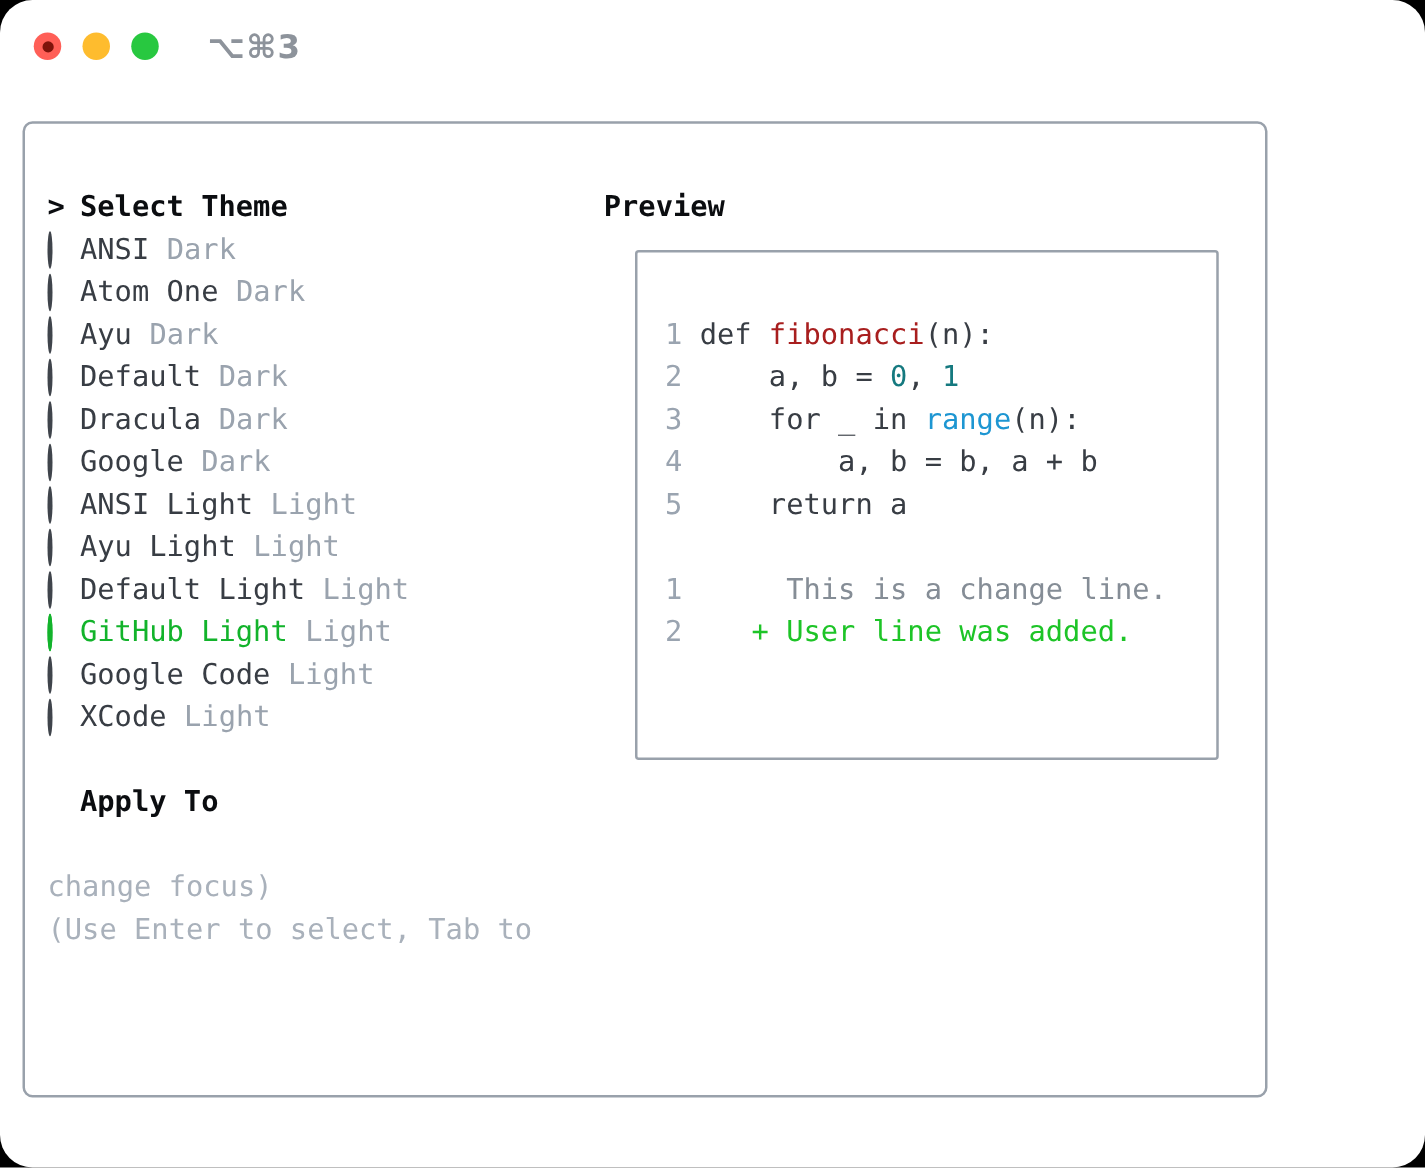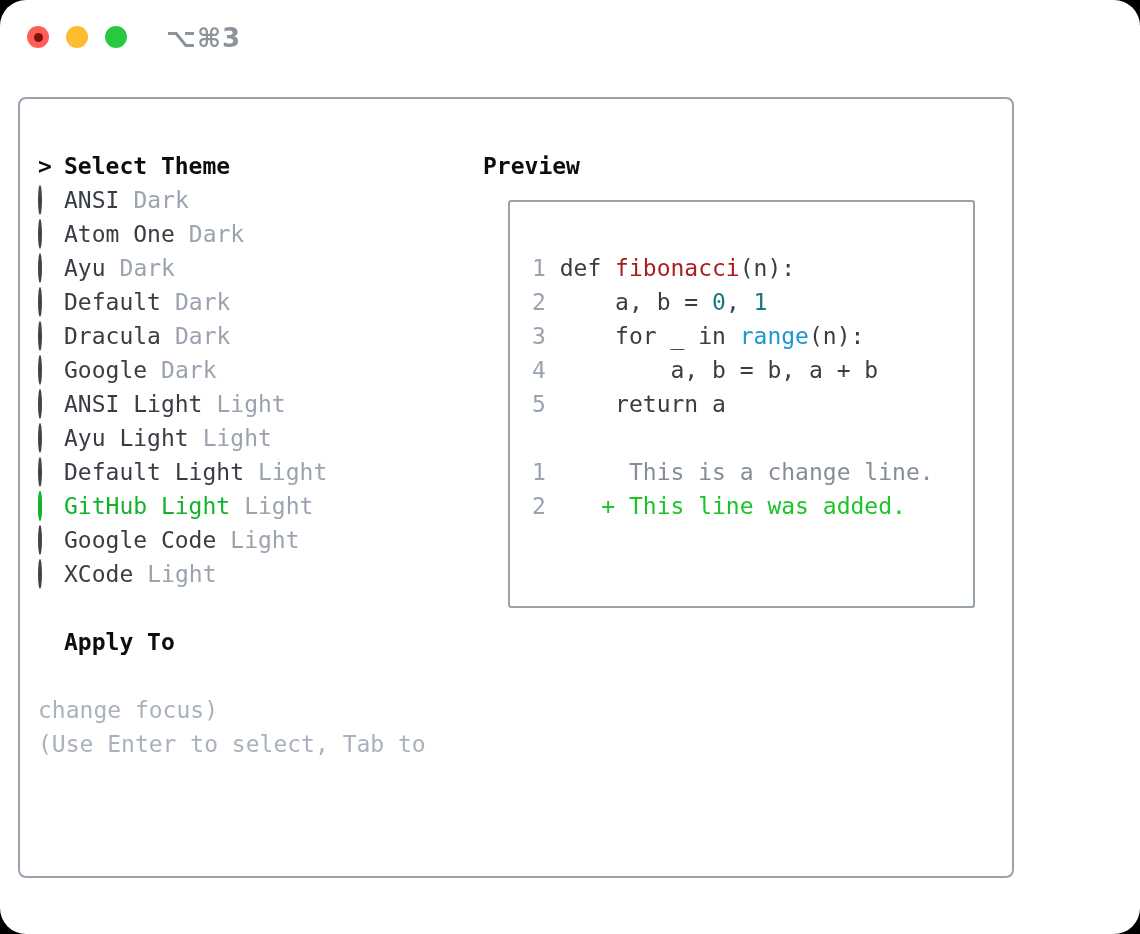--- a/index.html
+++ b/index.html
@@ -172,17 +172,17 @@
 
   <div class="preview-box">
     <div id="code-lines">
         <div class="cline"><span class="c-ln">1 </span><span class="c-plain">def </span><span class="c-fn">fibonacci</span><span class="c-plain">(n):</span></div>
         <div class="cline"><span class="c-ln">2 </span><span class="c-plain">    a, b = </span><span class="c-num">0</span><span class="c-plain">, </span><span class="c-num">1</span></div>
         <div class="cline"><span class="c-ln">3 </span><span class="c-plain">    for _ in </span><span class="c-call">range</span><span class="c-plain">(n):</span></div>
         <div class="cline"><span class="c-ln">4 </span><span class="c-plain">        a, b = b, a + b</span></div>
         <div class="cline"><span class="c-ln">5 </span><span class="c-plain">    return a</span></div>
         <div class="cline"></div>
         <div class="cline"><span class="c-ln">1 </span><span class="c-ctx">     This is a change line.</span></div>
-        <div class="cline"><span class="c-ln">2 </span><span class="c-add">   + This line was added.</span></div>
+        <div class="cline"><span class="c-ln">2 </span><span class="c-add">   + User line was added.</span></div>
       </div>
   </div>
 
 </div>
 
 </body></html>

